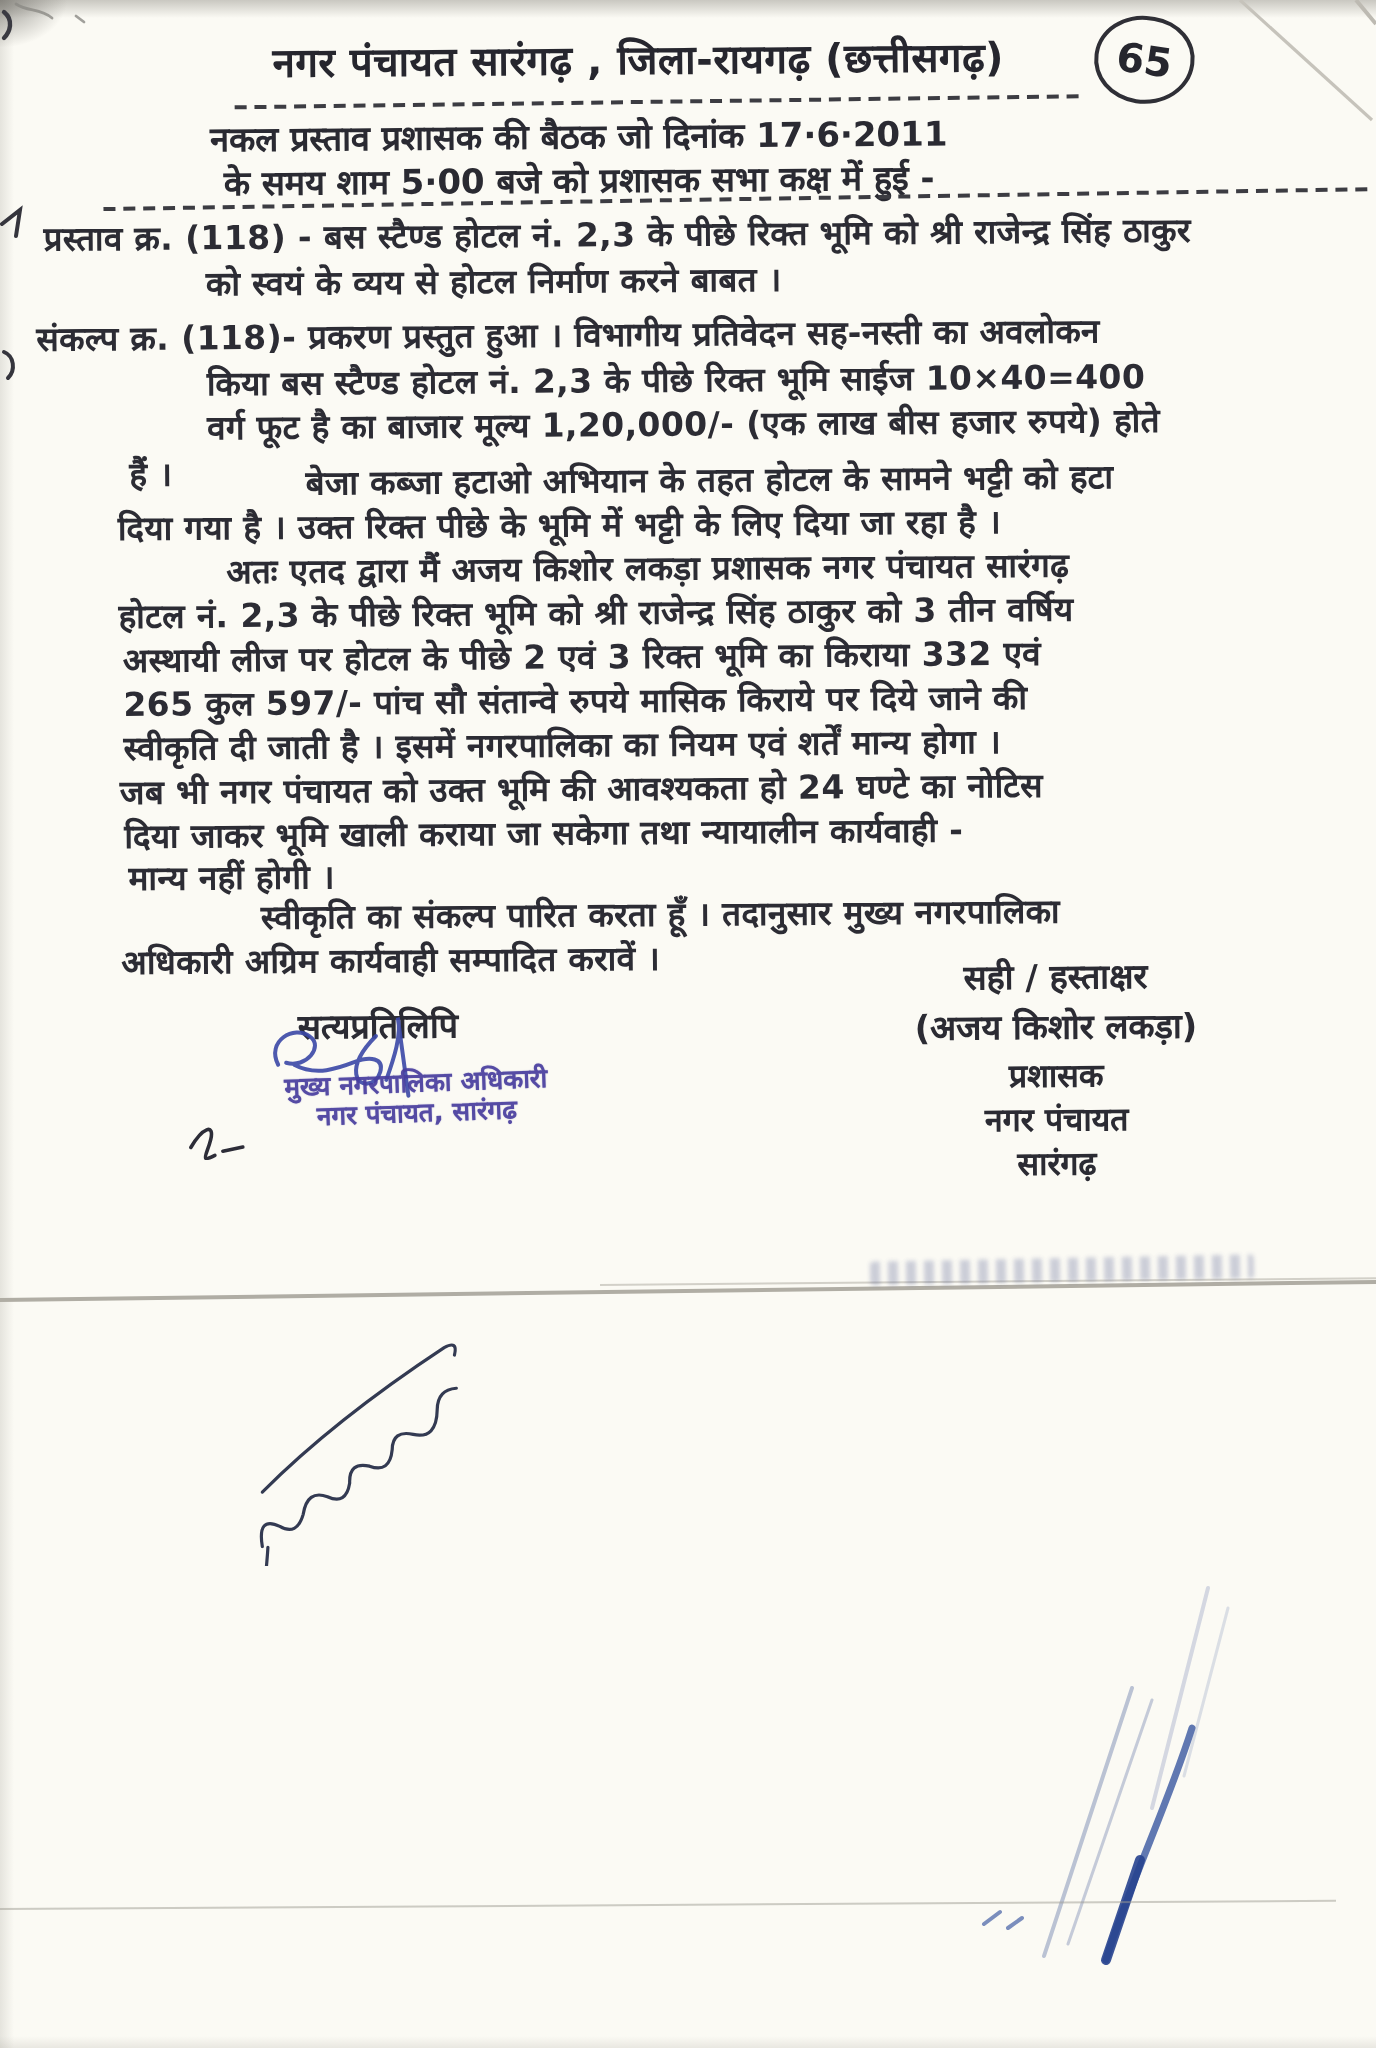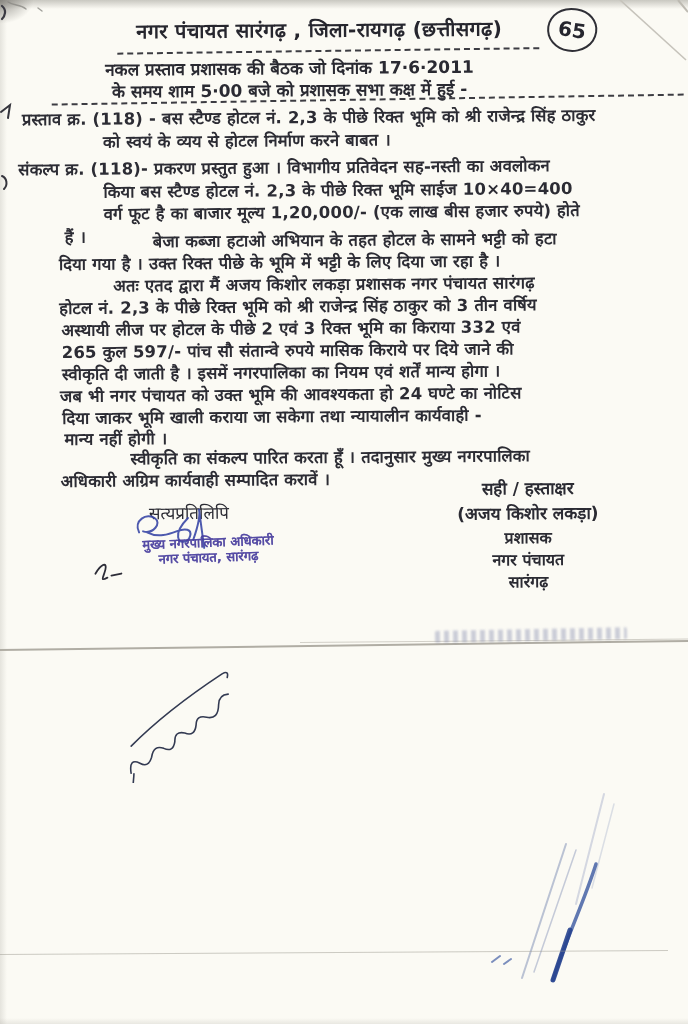--- a/index.html
+++ b/index.html
@@ -46,21 +46,21 @@
   .sig-block{
     position:absolute;left:430px;top:480px;width:190px;text-align:center;
     font-weight:700;color:#2b2b33;
   }
   .sig-block .s1{font-size:17px;margin-bottom:2px;}
   .sig-block .s2{font-size:17px;margin-bottom:2px;}
   .sig-block .s3{font-size:16px;margin-bottom:0px;}
   .sig-block .s4{font-size:16px;margin-bottom:0px;}
   .sig-block .s5{font-size:16px;}
   .attest-label{
-    position:absolute;left:146px;top:502px;font-size:17px;font-weight:400;color:#2b2b33;white-space:nowrap;
+    position:absolute;left:146px;top:502px;font-size:17px;font-weight:700;color:#2b2b33;white-space:nowrap;
   }
   .stamp{
     position:absolute;left:100px;top:536px;width:210px;text-align:center;
     color:#473d9e;font-weight:700;transform:rotate(-1.6deg);opacity:.92;
     text-shadow:0 0 .6px rgba(71,61,158,.55);
   }
   .stamp .st1{font-size:13px;line-height:15px;}
   .stamp .st2{font-size:13px;line-height:16px;}
   .svgmark{position:absolute;}
   .edge-line{position:absolute;background:#b0ada4;transform-origin:left center;}

